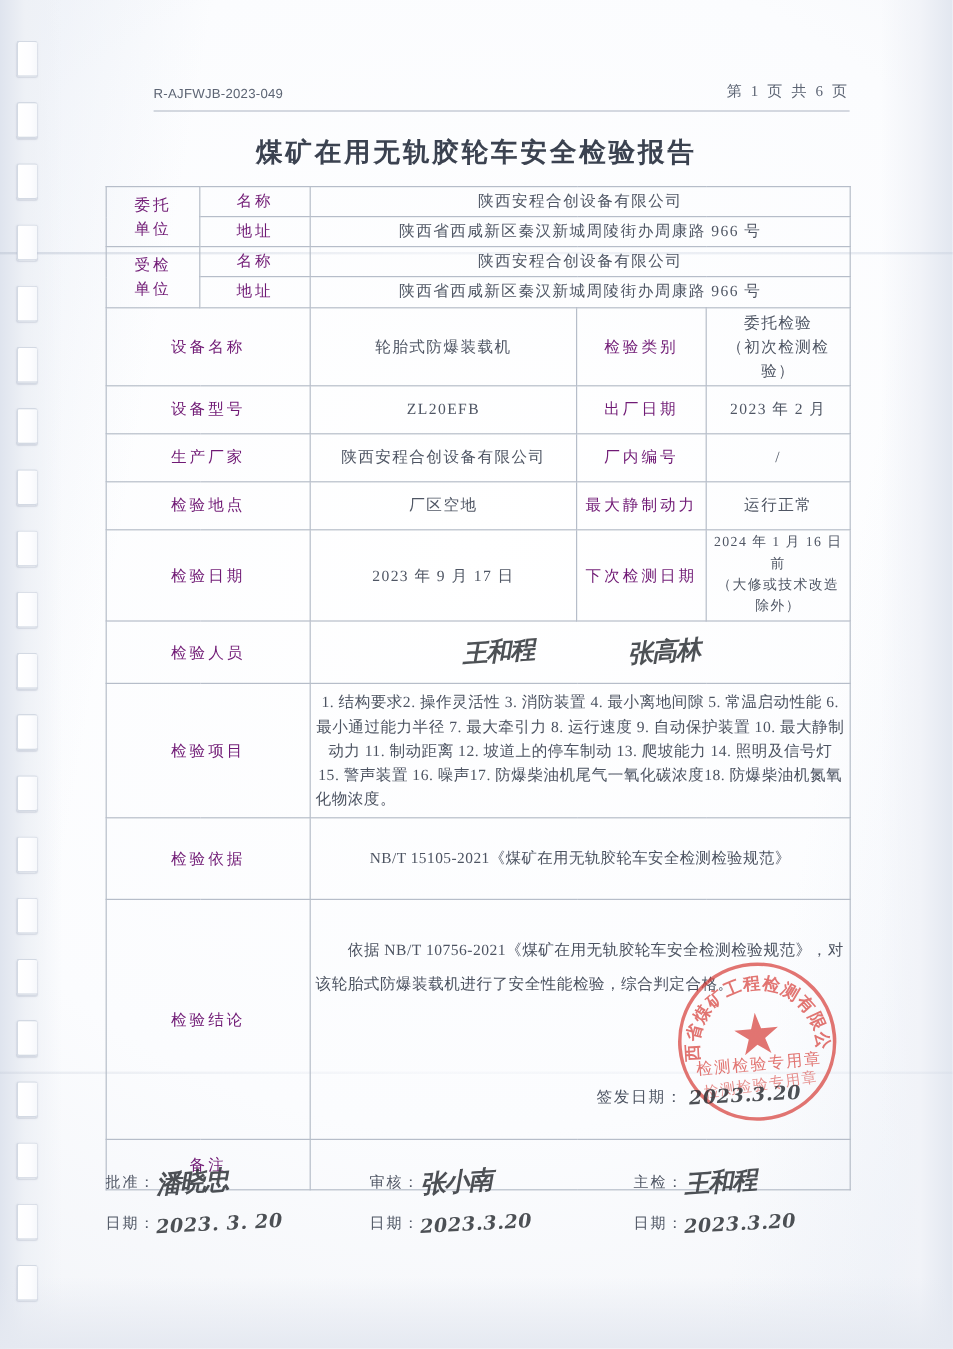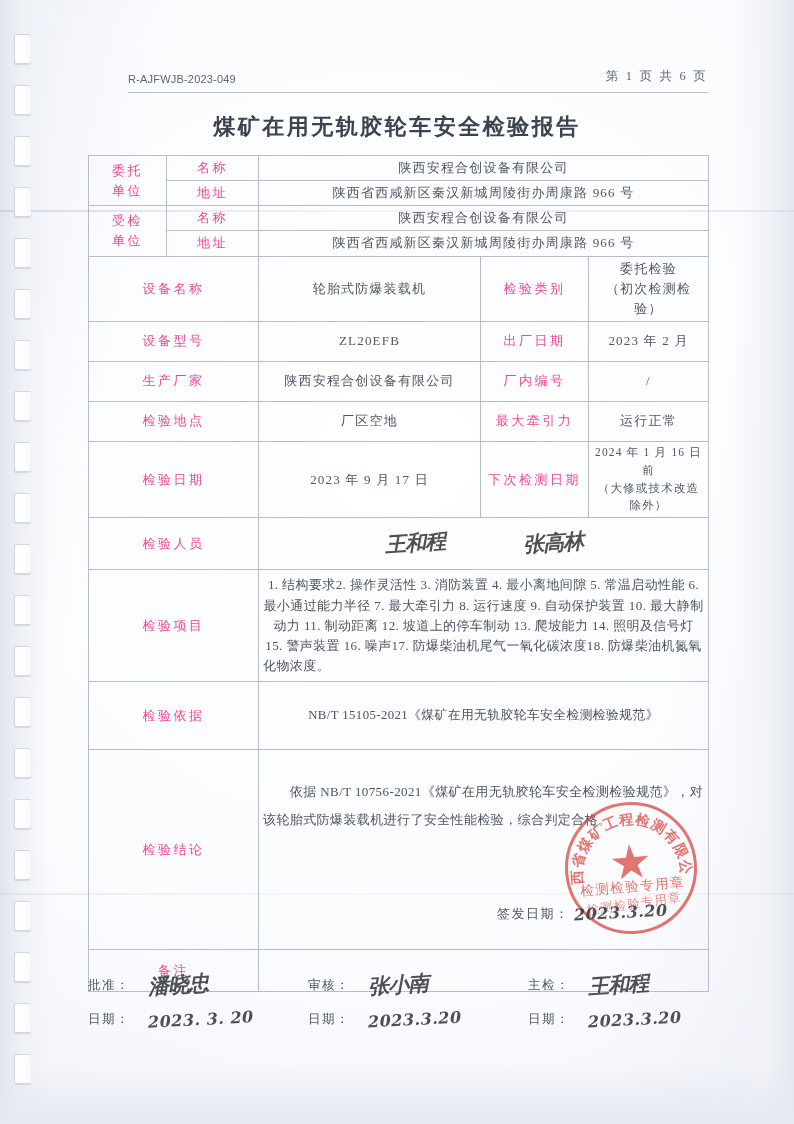--- a/index.html
+++ b/index.html
@@ -101,21 +101,21 @@
     color: #4c5361;
   }
   .report-table td {
     border: 1px solid #b6bdc9;
     text-align: center;
     vertical-align: middle;
     font-size: 13px;
     padding: 2px 4px;
     line-height: 1.55;
   }
-  .lbl { letter-spacing: 2.5px; color: #ec4899; }
+  .lbl { letter-spacing: 2.5px; color: #701a75; }
   .val { letter-spacing: 1.2px; color: #4f5664; }
   .two-line { line-height: 1.5; }
 
   td.c-label { width: 78px; }
   td.c-sub   { width: 92px; }
 
   .cell-left {
     text-align: left;
     padding: 10px 14px 10px 16px;
     line-height: 1.95;
@@ -184,21 +184,21 @@
     font-size: 13px; color: #4f5664; letter-spacing: 1.5px;
     display: flex; align-items: baseline; gap: 4px;
   }
 
   
   .approvals {
     position: absolute; left: 88px; top: 968px; width: 660px;
     display: flex;
   }
   .appr-col { width: 220px; position: relative; }
-  .appr-line { display: flex; align-items: center; gap: 18px; height: 34px; }
+  .appr-line { display: flex; align-items: center; gap: 0; height: 34px; }
   .appr-lbl { font-size: 12.5px; color: #4f5664; letter-spacing: 1.5px; white-space: nowrap; }
 </style>
 </head>
 <body>
 
 <div class="scan-page"></div>
 <div class="scan-tint"></div>
 <div class="scan-edge-left"></div>
 <div class="scan-edge-right"></div>
 <div class="scan-edge-bottom"></div>
@@ -288,21 +288,21 @@
     </tr>
     <tr style="height:40px">
       <td class="lbl" colspan="2">生产厂家</td>
       <td class="val">陕西安程合创设备有限公司</td>
       <td class="lbl">厂内编号</td>
       <td class="val">/</td>
     </tr>
     <tr style="height:40px">
       <td class="lbl" colspan="2">检验地点</td>
       <td class="val">厂区空地</td>
-      <td class="lbl">最大牵引力</td>
+      <td class="lbl">最大静制动力</td>
       <td class="val">运行正常</td>
     </tr>
     <tr style="height:44px">
       <td class="lbl" colspan="2">检验日期</td>
       <td class="val">2023 年 9 月 17 日</td>
       <td class="lbl">下次检测日期</td>
       <td class="val two-line" style="font-size:11.5px">
         <div>2024 年 1 月 16 日前</div>
         <div>（大修或技术改造除外）</div>
       </td>

